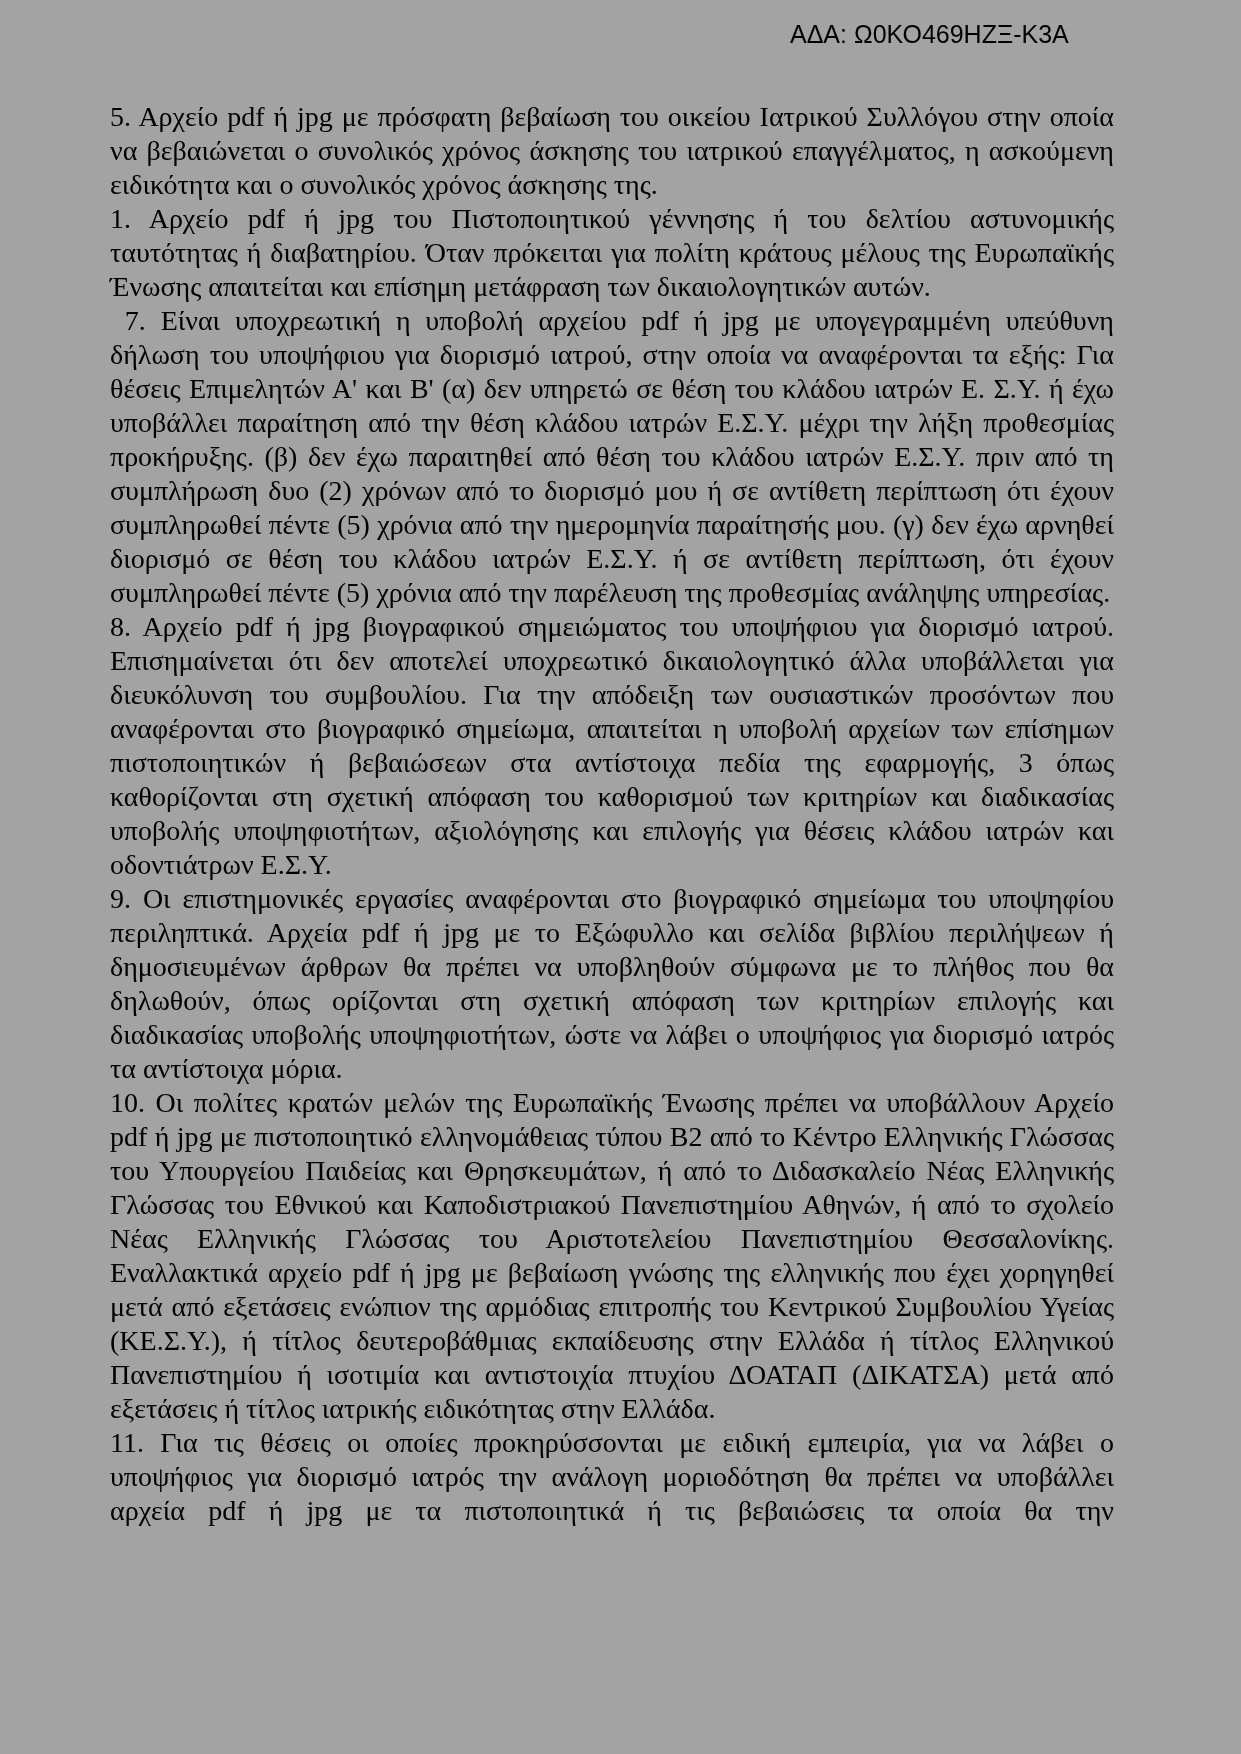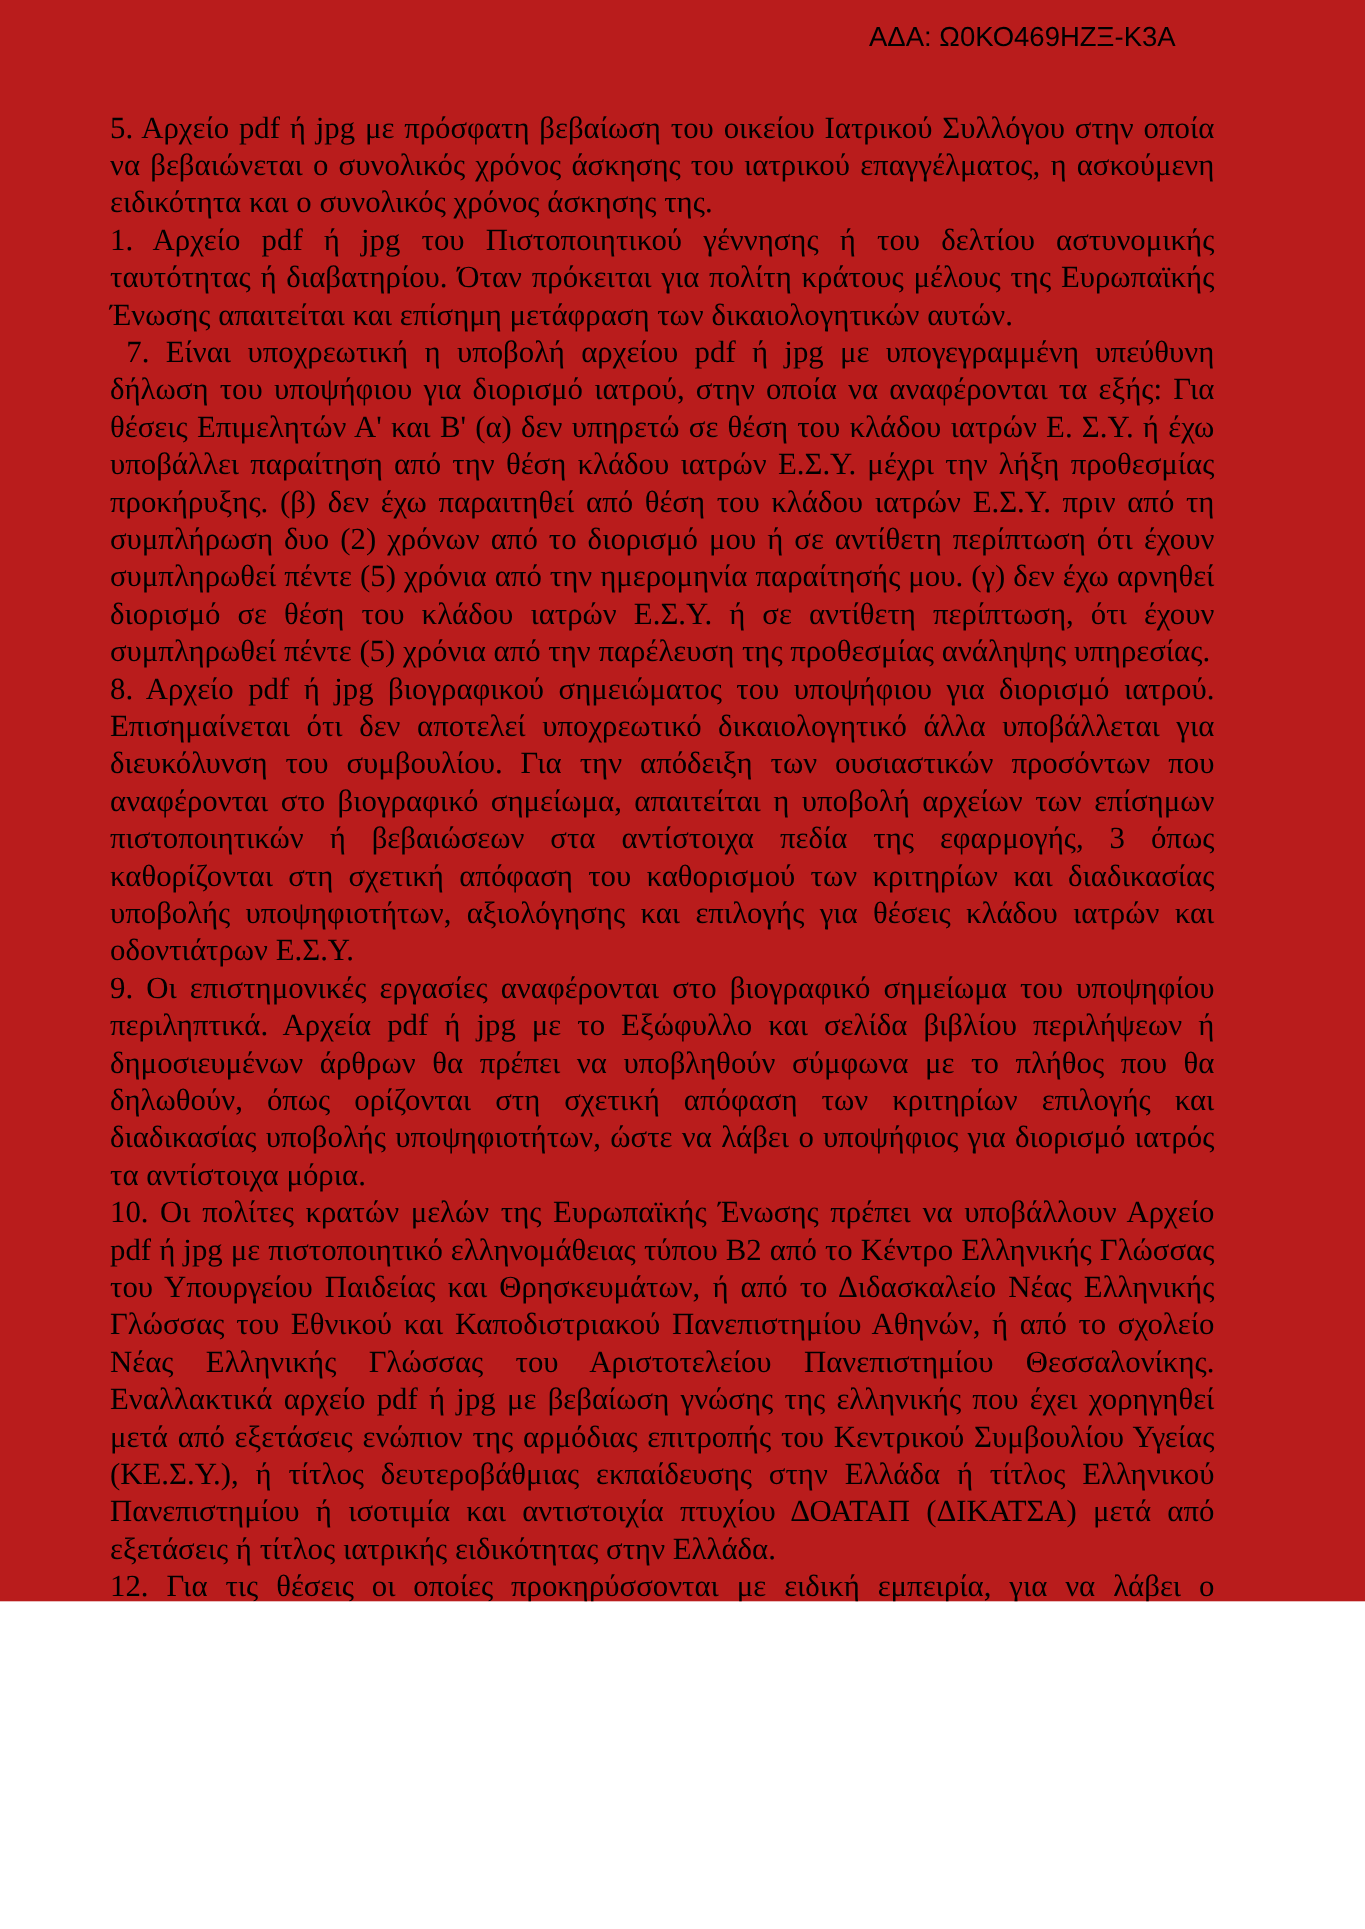--- a/index.html
+++ b/index.html
@@ -4,39 +4,39 @@
 <title>Document</title>
 <style>
   html, body {
     margin: 0;
     padding: 0;
     background: #ffffff;
   }
   .page {
     position: relative;
     width: 1241px;
-    height: 1456px;
-    background: #b91c1c;
+    height: 1754px;
+    background: #a3a3a3;
     color: #000000;
     overflow: hidden;
     text-decoration: underline;
   }
   .ada-header {
     position: absolute;
     left: 790px;
     top: 20px;
     font-family: "Liberation Sans", sans-serif;
     font-size: 25px;
     letter-spacing: 0px;
     color: #000000;
     white-space: nowrap;
   }
   .doc-body {
     position: absolute;
-    left: 100px;
+    left: 110px;
     top: 100px;
     width: 1004px;
     font-family: "Liberation Serif", "DejaVu Serif", serif;
     font-size: 28px;
     line-height: 34px;
     color: #000000;
   }
   .doc-body p {
     margin: 0;
     padding: 0;
@@ -54,16 +54,16 @@
 
   <div class="ada-header">ΑΔΑ: Ω0ΚΟ469ΗΖΞ-Κ3Α</div>
 
   <div class="doc-body">
     <p>5. Αρχείο pdf ή jpg με πρόσφατη βεβαίωση του οικείου Ιατρικού Συλλόγου στην οποία να βεβαιώνεται ο συνολικός χρόνος άσκησης του ιατρικού επαγγέλματος, η ασκούμενη ειδικότητα και ο συνολικός χρόνος άσκησης της.</p>
     <p>1. Αρχείο pdf ή jpg του Πιστοποιητικού γέννησης ή του δελτίου αστυνομικής ταυτότητας ή διαβατηρίου. Όταν πρόκειται για πολίτη κράτους μέλους της Ευρωπαϊκής Ένωσης απαιτείται και επίσημη μετάφραση των δικαιολογητικών αυτών.</p>
     <p>&nbsp;7. Είναι υποχρεωτική η υποβολή αρχείου pdf ή jpg με υπογεγραμμένη υπεύθυνη δήλωση του υποψήφιου για διορισμό ιατρού, στην οποία να αναφέρονται τα εξής: Για θέσεις Επιμελητών Α' και Β' (α) δεν υπηρετώ σε θέση του κλάδου ιατρών Ε. Σ.Υ. ή έχω υποβάλλει παραίτηση από την θέση κλάδου ιατρών Ε.Σ.Υ. μέχρι την λήξη προθεσμίας προκήρυξης. (β) δεν έχω παραιτηθεί από θέση του κλάδου ιατρών Ε.Σ.Υ. πριν από τη συμπλήρωση δυο (2) χρόνων από το διορισμό μου ή σε αντίθετη περίπτωση ότι έχουν συμπληρωθεί πέντε (5) χρόνια από την ημερομηνία παραίτησής μου. (γ) δεν έχω αρνηθεί διορισμό σε θέση του κλάδου ιατρών Ε.Σ.Υ. ή σε αντίθετη περίπτωση, ότι έχουν συμπληρωθεί πέντε (5) χρόνια από την παρέλευση της προθεσμίας ανάληψης υπηρεσίας.</p>
     <p>8. Αρχείο pdf ή jpg βιογραφικού σημειώματος του υποψήφιου για διορισμό ιατρού. Επισημαίνεται ότι δεν αποτελεί υποχρεωτικό δικαιολογητικό άλλα υποβάλλεται για διευκόλυνση του συμβουλίου. Για την απόδειξη των ουσιαστικών προσόντων που αναφέρονται στο βιογραφικό σημείωμα, απαιτείται η υποβολή αρχείων των επίσημων πιστοποιητικών ή βεβαιώσεων στα αντίστοιχα πεδία της εφαρμογής, 3 όπως καθορίζονται στη σχετική απόφαση του καθορισμού των κριτηρίων και διαδικασίας υποβολής υποψηφιοτήτων, αξιολόγησης και επιλογής για θέσεις κλάδου ιατρών και οδοντιάτρων Ε.Σ.Υ.</p>
     <p>9. Οι επιστημονικές εργασίες αναφέρονται στο βιογραφικό σημείωμα του υποψηφίου περιληπτικά. Αρχεία pdf ή jpg με το Εξώφυλλο και σελίδα βιβλίου περιλήψεων ή δημοσιευμένων άρθρων θα πρέπει να υποβληθούν σύμφωνα με το πλήθος που θα δηλωθούν, όπως ορίζονται στη σχετική απόφαση των κριτηρίων επιλογής και διαδικασίας υποβολής υποψηφιοτήτων, ώστε να λάβει ο υποψήφιος για διορισμό ιατρός τα αντίστοιχα μόρια.</p>
     <p>10. Οι πολίτες κρατών μελών της Ευρωπαϊκής Ένωσης πρέπει να υποβάλλουν Αρχείο pdf ή jpg με πιστοποιητικό ελληνομάθειας τύπου Β2 από το Κέντρο Ελληνικής Γλώσσας του Υπουργείου Παιδείας και Θρησκευμάτων, ή από το Διδασκαλείο Νέας Ελληνικής Γλώσσας του Εθνικού και Καποδιστριακού Πανεπιστημίου Αθηνών, ή από το σχολείο Νέας Ελληνικής Γλώσσας του Αριστοτελείου Πανεπιστημίου Θεσσαλονίκης. Εναλλακτικά αρχείο pdf ή jpg με βεβαίωση γνώσης της ελληνικής που έχει χορηγηθεί μετά από εξετάσεις ενώπιον της αρμόδιας επιτροπής του Κεντρικού Συμβουλίου Υγείας (ΚΕ.Σ.Υ.), ή τίτλος δευτεροβάθμιας εκπαίδευσης στην Ελλάδα ή τίτλος Ελληνικού Πανεπιστημίου ή ισοτιμία και αντιστοιχία πτυχίου ΔΟΑΤΑΠ (ΔΙΚΑΤΣΑ) μετά από εξετάσεις ή τίτλος ιατρικής ειδικότητας στην Ελλάδα.</p>
-    <p class="cut-off">12. Για τις θέσεις οι οποίες προκηρύσσονται με ειδική εμπειρία, για να λάβει ο υποψήφιος για διορισμό ιατρός την ανάλογη μοριοδότηση θα πρέπει να υποβάλλει αρχεία pdf ή jpg με τα πιστοποιητικά ή τις βεβαιώσεις τα οποία θα την</p>
+    <p class="cut-off">11. Για τις θέσεις οι οποίες προκηρύσσονται με ειδική εμπειρία, για να λάβει ο υποψήφιος για διορισμό ιατρός την ανάλογη μοριοδότηση θα πρέπει να υποβάλλει αρχεία pdf ή jpg με τα πιστοποιητικά ή τις βεβαιώσεις τα οποία θα την</p>
   </div>
 
 </div>
 
 </body></html>

